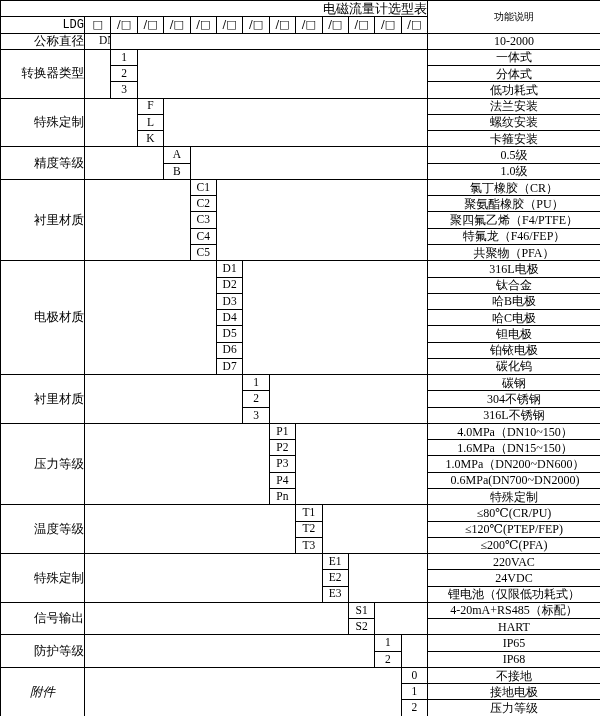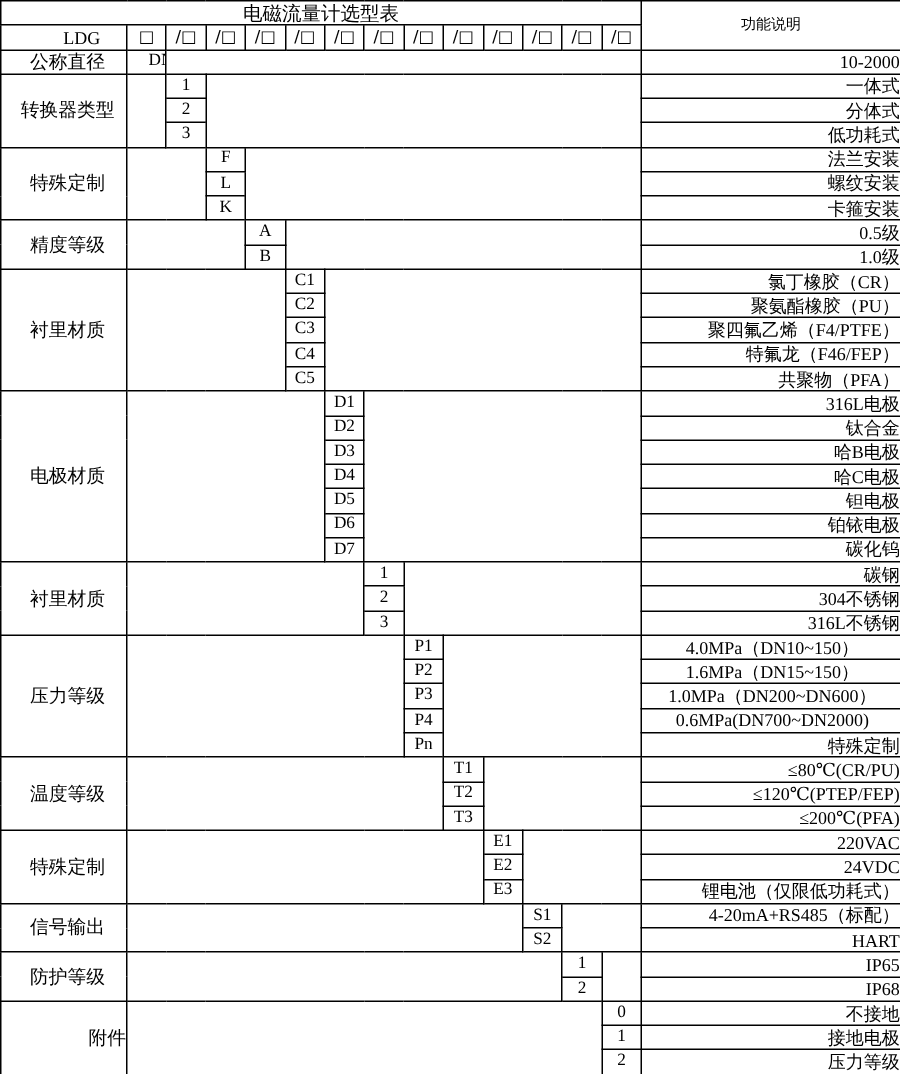--- a/index.html
+++ b/index.html
@@ -1,29 +1,29 @@
 <!DOCTYPE html>
 <html><head>
 <meta charset="utf-8">
 <style>
   html,body{margin:0;padding:0;background:#fff;}
   body{width:600px;height:716px;overflow:hidden;font-family:"Liberation Serif","DejaVu Serif",serif;}
   table{border-collapse:collapse;table-layout:fixed;width:600px;height:716px;}
   td{border:1px solid #000;padding:0;font-size:12px;color:#000;text-align:center;
      vertical-align:middle;overflow:hidden;white-space:nowrap;line-height:1;}
   tr{height:16.27px;}
-  td.title{font-size:13px;}
+  td.title{font-size:13px;text-align:right;}
   td.fnhead{font-size:10px;}
-  td.prefix{text-align:center;padding-left:24px;font-size:12px;}
+  td.prefix{text-align:right;padding-left:24px;font-size:12px;font-family:Liberation Mono, monospace;}
   td.box{font-size:11px;font-family:"DejaVu Sans",sans-serif;}
-  td.cat{text-align:center;padding-left:5px;font-size:12.5px;}
-  td.cat.ctr{text-align:right;padding-left:0;}
+  td.cat{text-align:right;padding-left:5px;font-size:12.5px;}
+  td.cat.ctr{text-align:center;padding-left:0;font-style:italic;}
   td.code{font-size:11.5px;}
   td.code.left{text-align:left;padding-left:14px;}
-  td.desc{font-size:12px;text-align:right;}
+  td.desc{font-size:12px;}
   td.desc.left{text-align:center;padding-left:2px;}
 </style>
 </head>
 <body>
 
 <table>
   <colgroup>
       <col style="width: 84px;">
       <col style="width: 26.4px;">
       <col style="width: 26.4px;">

